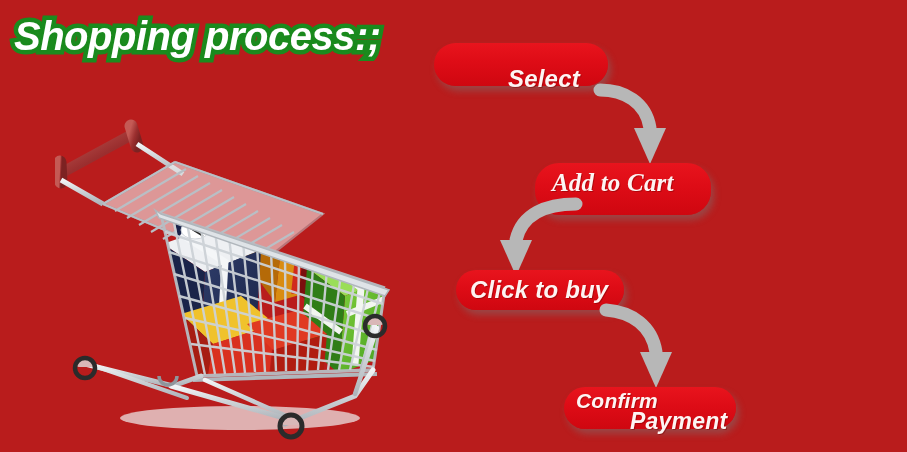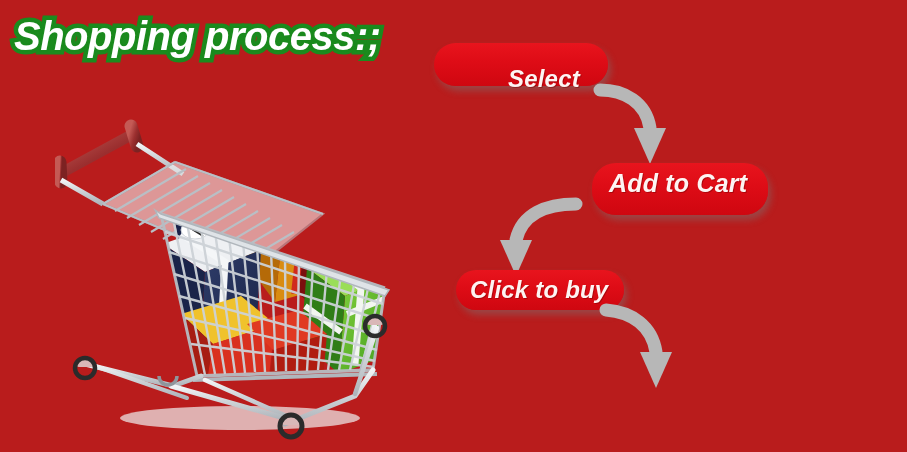--- a/index.html
+++ b/index.html
@@ -42,21 +42,21 @@
     text-shadow:1px 1px 0 rgba(120,0,0,.45);
     letter-spacing:.2px;
   }
 
   
   #btn-select{left:434px;top:43px;width:174px;height:43px;}
   #btn-select .l1{left:14px;top:3px;font-size:22px;}
   #btn-select .l2{left:74px;top:22px;font-size:24px;}
 
   
-  #btn-cart{left:592px;top:163px;width:176px;height:52px;}
+  #btn-cart{left:535px;top:163px;width:176px;height:52px;font-family:Liberation Serif, serif;}
   #btn-cart .l1{left:17px;top:6px;font-size:25px;}
 
   
   #btn-buy{left:456px;top:270px;width:168px;height:40px;}
   #btn-buy .l1{left:14px;top:6px;font-size:24px;font-style:italic;}
 
   
   #btn-confirm{left:564px;top:387px;width:172px;height:42px;}
   #btn-confirm .l1{left:12px;top:2px;font-size:21px;}
   #btn-confirm .l2{left:66px;top:21px;font-size:23px;}
@@ -277,14 +277,18 @@
 
   <div class="arrow" id="arrow-3" style="left:604px;top:306px;">
     <svg width="110" height="86" viewBox="0 0 110 86" xmlns="http://www.w3.org/2000/svg">
       <g>
         <path d="M2,4 C28,6 48,20 52,46" stroke="#b7b7b7" stroke-width="13" fill="none" stroke-linecap="round"></path>
         <path d="M36,46 L68,46 L52,82 Z" fill="#b7b7b7"></path>
       </g>
     </svg>
   </div>
 
+  <div class="pill" id="btn-confirm">
+    <span class="lbl l1">Confirm</span>
+    <span class="lbl l2">Payment</span>
+  </div>
 
 </div>
 
 </body></html>

